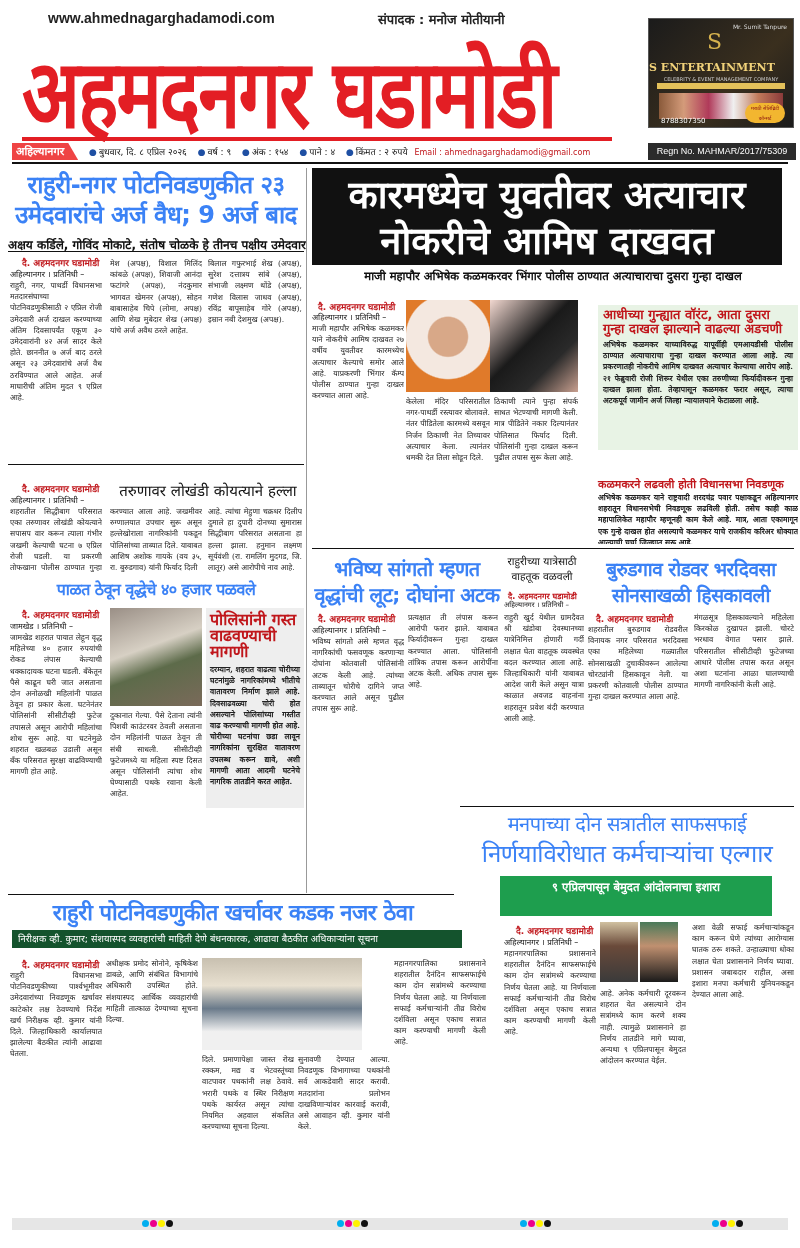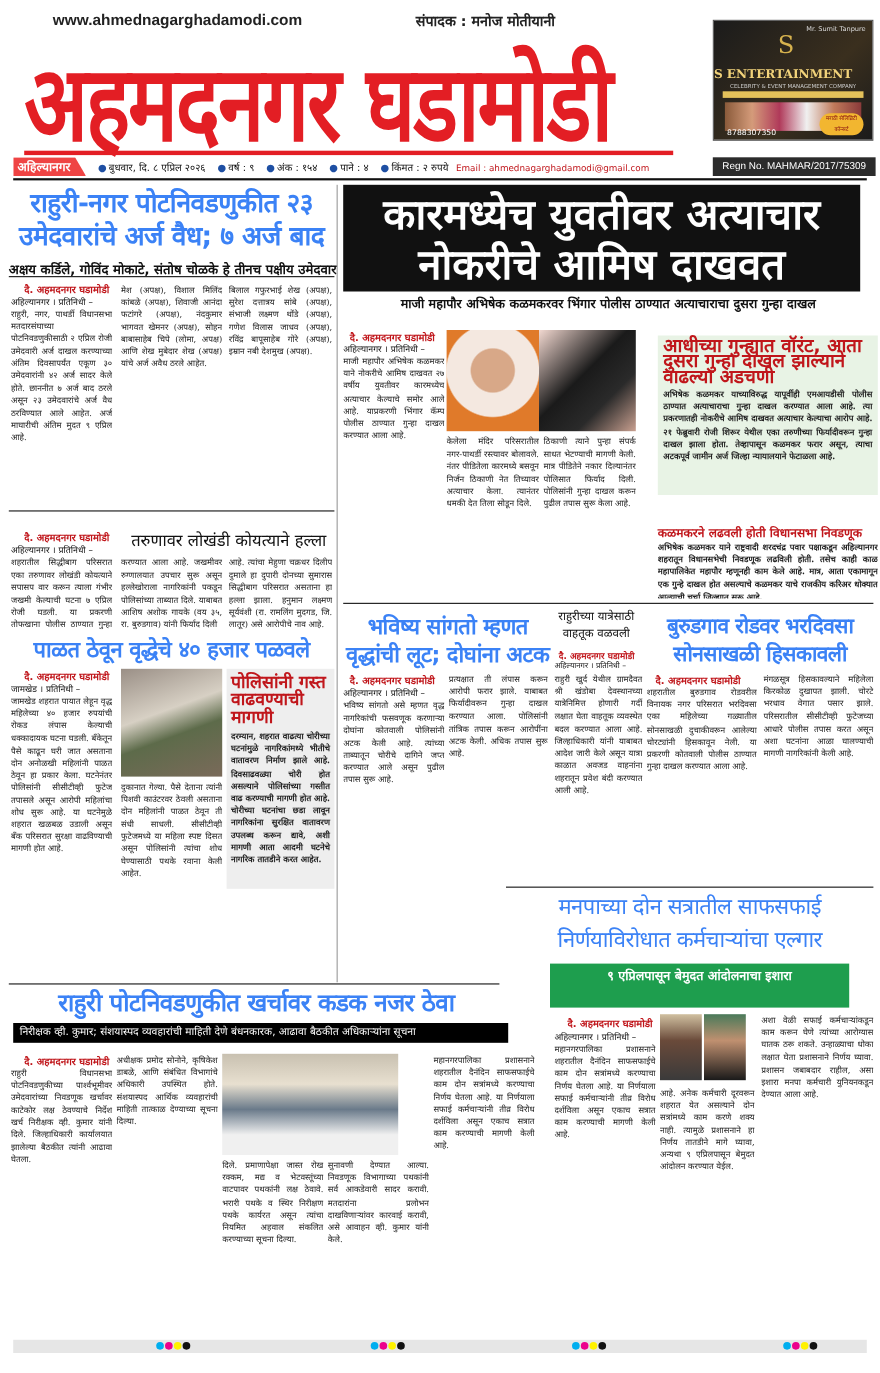--- a/index.html
+++ b/index.html
@@ -27,21 +27,21 @@
 .hl{font-weight:900;color:#3b82f6;text-align:center;white-space:nowrap;letter-spacing:-0.5px}
 .sub{text-align:center;white-space:nowrap;color:#111}
 .byline{font-size:9px;color:#c0161b;font-weight:bold}
 .dateln{font-size:8px}
 .col{font-size:7.6px;line-height:11.2px;color:#222;text-align:justify;overflow:hidden;font-family:"DejaVu Serif",serif}
 .black-box{left:312px;top:168px;width:470px;height:97px;background:#111;color:#fff;font-size:38px;line-height:46px;font-weight:900;text-align:center;padding-top:4px}
 .photo{background:#888;overflow:hidden}
 .greenbox{background:#e8f3e5}
 .graybox{background:#eeeeee}
 .green-banner{background:#1e9e4e;color:#fff;font-weight:900;text-align:center}
-.dark-strip{background:#000000;color:#fff}
+.dark-strip{background:#14532d;color:#fff}
 .footer-bar{left:12px;top:1218px;width:776px;height:12px;background:#e6e6e6}
 .cmyk{position:absolute;top:2px;display:flex;gap:1px}
 .cmyk span{width:7px;height:7px;border-radius:50%;display:inline-block}
 .vr{width:1px;background:#999}
 </style>
 </head>
 <body>
 
 <div class="abs masthead-url">www.ahmednagarghadamodi.com</div>
 <div class="abs editor">संपादक : मनोज मोतीयानी</div>
@@ -65,39 +65,39 @@
   <span class="dot">●</span><span>बुधवार, दि. ८ एप्रिल २०२६</span>
   <span class="dot">●</span><span>वर्ष : ९</span>
   <span class="dot">●</span><span>अंक : १५४</span>
   <span class="dot">●</span><span>पाने : ४</span>
   <span class="dot">●</span><span>किंमत : २ रुपये</span>
   <span class="email">Email : ahmednagarghadamodi@gmail.com</span>
 </div>
 <div class="abs rule" style="left:12px;top:162px;width:776px;height:2px"></div>
 
 <div class="abs hl" style="left:8px;top:170px;width:296px;font-size:24px;line-height:30px">राहुरी-नगर पोटनिवडणुकीत २३</div>
-<div class="abs hl" style="left:8px;top:200px;width:296px;font-size:24px;line-height:30px">उमेदवारांचे अर्ज वैध; ७ अर्ज बाद</div>
+<div class="abs hl" style="left:8px;top:200px;width:296px;font-size:24px;line-height:30px">उमेदवारांचे अर्ज वैध; 9 अर्ज बाद</div>
 <div class="abs sub" style="left:8px;top:236px;width:296px;font-size:12px;font-weight:bold">अक्षय कर्डिले, गोविंद मोकाटे, संतोष चोळके हे तीनच पक्षीय उमेदवार</div>
 <div class="abs rule" style="left:8px;top:251px;width:296px;height:1px"></div>
 <div class="abs byline" style="left:22px;top:256px">दै. अहमदनगर घडामोडी</div>
 <div class="abs dateln" style="left:10px;top:268px">अहिल्यानगर । प्रतिनिधी –</div>
 <div class="abs col" style="left:10px;top:280px;width:92px;height:180px">राहुरी, नगर, पाथर्डी विधानसभा मतदारसंघाच्या पोटनिवडणुकीसाठी २ एप्रिल रोजी उमेदवारी अर्ज दाखल करण्याच्या अंतिम दिवसापर्यंत एकूण ३० उमेदवारांनी ४२ अर्ज सादर केले होते. छाननीत ७ अर्ज बाद ठरले असून २३ उमेदवारांचे अर्ज वैध ठरविण्यात आले आहेत. अर्ज माघारीची अंतिम मुदत ९ एप्रिल आहे.</div>
 <div class="abs col" style="left:110px;top:258px;width:92px;height:202px">मेश (अपक्ष), विशाल मिलिंद कांबळे (अपक्ष), शिवाजी आनंदा फटांगरे (अपक्ष), नंदकुमार भागवत खेमनर (अपक्ष), सोहन बाबासाहेब चिपे (लोमा, अपक्ष) आणि शेख मुबेदार शेख (अपक्ष) यांचे अर्ज अवैध ठरले आहेत.</div>
 <div class="abs col" style="left:208px;top:258px;width:94px;height:202px">बिलाल गफुरभाई शेख (अपक्ष), सुरेश दत्तात्रय सांबे (अपक्ष), संभाजी लक्ष्मण थोंडे (अपक्ष), गणेश विलास जाधव (अपक्ष), रविंद्र बापूसाहेब गोरे (अपक्ष), इम्रान नबी देशमुख (अपक्ष).</div>
 
 <div class="abs rule" style="left:8px;top:464px;width:296px;height:1px"></div>
 
 <div class="abs byline" style="left:22px;top:482px">दै. अहमदनगर घडामोडी</div>
 <div class="abs dateln" style="left:10px;top:494px">अहिल्यानगर । प्रतिनिधी –</div>
 <div class="abs" style="left:112px;top:480px;width:192px;font-size:15px;text-align:center">तरुणावर लोखंडी कोयत्याने हल्ला</div>
 <div class="abs col" style="left:10px;top:506px;width:92px;height:66px">शहरातील सिद्धीबाग परिसरात एका तरुणावर लोखंडी कोयत्याने सपासप वार करून त्याला गंभीर जखमी केल्याची घटना ७ एप्रिल रोजी घडली. या प्रकरणी तोफखाना पोलीस ठाण्यात गुन्हा दाखल</div>
 <div class="abs col" style="left:110px;top:506px;width:92px;height:66px">करण्यात आला आहे. जखमीवर रुग्णालयात उपचार सुरू असून हल्लेखोराला नागरिकांनी पकडून पोलिसांच्या ताब्यात दिले. याबाबत आशिष अशोक गायके (वय ३५, रा. बुरुडगाव) यांनी फिर्याद दिली</div>
 <div class="abs col" style="left:208px;top:506px;width:94px;height:66px">आहे. त्यांचा मेहुणा चक्रधर दिलीप दुमाले हा दुपारी दोनच्या सुमारास सिद्धीबाग परिसरात असताना हा हल्ला झाला. हनुमान लक्ष्मण सूर्यवंशी (रा. रामलिंग मुदगड, जि. लातूर) असे आरोपीचे नाव आहे.</div>
 
-<div class="abs hl" style="left:8px;top:576px;width:296px;font-size:20px;line-height:28px">पाळत ठेवून वृद्धेचे ४० हजार पळवले</div>
+<div class="abs hl" style="left:8px;top:576px;width:296px;font-size:16px;line-height:28px">पाळत ठेवून वृद्धेचे ४० हजार पळवले</div>
 <div class="abs byline" style="left:22px;top:608px">दै. अहमदनगर घडामोडी</div>
 <div class="abs dateln" style="left:10px;top:620px">जामखेड । प्रतिनिधी –</div>
 <div class="abs col" style="left:10px;top:632px;width:92px;height:262px">जामखेड शहरात पायात लेहून वृद्ध महिलेच्या ४० हजार रुपयांची रोकड लंपास केल्याची धक्कादायक घटना घडली. बँकेतून पैसे काढून घरी जात असताना दोन अनोळखी महिलांनी पाळत ठेवून हा प्रकार केला. घटनेनंतर पोलिसांनी सीसीटीव्ही फुटेज तपासले असून आरोपी महिलांचा शोध सुरू आहे. या घटनेमुळे शहरात खळबळ उडाली असून बँक परिसरात सुरक्षा वाढविण्याची मागणी होत आहे.</div>
 <div class="abs photo" style="left:110px;top:608px;width:92px;height:98px;background:linear-gradient(160deg,#9a8f86,#d7d0c4 40%,#5d6b4a 60%,#7a6a5a)"></div>
 <div class="abs col" style="left:110px;top:710px;width:92px;height:184px">दुकानात गेल्या. पैसे देताना त्यांनी पिशवी काउंटरवर ठेवली असताना दोन महिलांनी पाळत ठेवून ती संधी साधली. सीसीटीव्ही फुटेजमध्ये या महिला स्पष्ट दिसत असून पोलिसांनी त्यांचा शोध घेण्यासाठी पथके रवाना केली आहेत.</div>
 <div class="abs graybox" style="left:206px;top:608px;width:98px;height:200px">
   <div style="padding:4px;font-size:16px;font-weight:bold;color:#c0161b;line-height:16px">पोलिसांनी गस्त वाढवण्याची मागणी</div>
   <div class="col" style="padding:0 4px;font-weight:bold;height:150px">दरम्यान, शहरात वाढत्या चोरीच्या घटनांमुळे नागरिकांमध्ये भीतीचे वातावरण निर्माण झाले आहे. दिवसाढवळ्या चोरी होत असल्याने पोलिसांच्या गस्तीत वाढ करण्याची मागणी होत आहे. चोरीच्या घटनांचा छडा लावून नागरिकांना सुरक्षित वातावरण उपलब्ध करून द्यावे, अशी मागणी आता आदमी घटनेचे नागरिक तातडीने करत आहेत.</div>
 </div>
 
@@ -108,21 +108,21 @@
 </div>
 <div class="abs sub" style="left:312px;top:268px;width:482px;font-size:11.5px;font-weight:bold">माजी महापौर अभिषेक कळमकरवर भिंगार पोलीस ठाण्यात अत्याचाराचा दुसरा गुन्हा दाखल</div>
 <div class="abs byline" style="left:318px;top:300px">दै. अहमदनगर घडामोडी</div>
 <div class="abs dateln" style="left:312px;top:311px">अहिल्यानगर । प्रतिनिधी –</div>
 <div class="abs col" style="left:312px;top:323px;width:92px;height:220px">माजी महापौर अभिषेक कळमकर याने नोकरीचे आमिष दाखवत २७ वर्षीय युवतीवर कारमध्येच अत्याचार केल्याचे समोर आले आहे. याप्रकरणी भिंगार कॅम्प पोलीस ठाण्यात गुन्हा दाखल करण्यात आला आहे.</div>
 <div class="abs photo" style="left:406px;top:300px;width:84px;height:92px;background:radial-gradient(circle at 50% 40%,#d8a888 0 28%,#f4e8e0 30% 60%,#e07a2a 62%)"></div>
 <div class="abs photo" style="left:490px;top:300px;width:88px;height:92px;background:linear-gradient(135deg,#f2d8d0,#1a1a1a 45%,#2a2a2a 70%,#c9a090)"></div>
 <div class="abs col" style="left:406px;top:396px;width:84px;height:146px">केलेला मंदिर परिसरातील नगर-पाथर्डी रस्त्यावर बोलावले. नंतर पीडितेला कारमध्ये बसवून निर्जन ठिकाणी नेत तिच्यावर अत्याचार केला. त्यानंतर धमकी देत तिला सोडून दिले.</div>
 <div class="abs col" style="left:494px;top:396px;width:84px;height:146px">ठिकाणी त्याने पुन्हा संपर्क साधत भेटण्याची मागणी केली. मात्र पीडितेने नकार दिल्यानंतर पोलिसात फिर्याद दिली. पोलिसांनी गुन्हा दाखल करून पुढील तपास सुरू केला आहे.</div>
 <div class="abs greenbox" style="left:598px;top:305px;width:200px;height:145px">
-  <div style="padding:3px 5px;font-size:17px;font-weight:bold;color:#c0161b;line-height:14px">आधीच्या गुन्ह्यात वॉरंट, आता दुसरा गुन्हा दाखल झाल्याने वाढल्या अडचणी</div>
+  <div style="padding:3px 5px;font-size:13px;font-weight:bold;color:#c0161b;line-height:14px">आधीच्या गुन्ह्यात वॉरंट, आता दुसरा गुन्हा दाखल झाल्याने वाढल्या अडचणी</div>
   <div class="col" style="padding:0 5px;font-weight:bold;height:110px">अभिषेक कळमकर याच्याविरुद्ध यापूर्वीही एमआयडीसी पोलीस ठाण्यात अत्याचाराचा गुन्हा दाखल करण्यात आला आहे. त्या प्रकरणातही नोकरीचे आमिष दाखवत अत्याचार केल्याचा आरोप आहे. २१ फेब्रुवारी रोजी शिरूर येथील एका तरुणीच्या फिर्यादीवरून गुन्हा दाखल झाला होता. तेव्हापासून कळमकर फरार असून, त्याचा अटकपूर्व जामीन अर्ज जिल्हा न्यायालयाने फेटाळला आहे.</div>
 </div>
 <div class="abs" style="left:598px;top:476px;width:200px;font-size:11px;font-weight:bold;color:#c0161b">कळमकरने लढवली होती विधानसभा निवडणूक</div>
 <div class="abs col" style="left:598px;top:492px;width:200px;height:52px;font-weight:bold">अभिषेक कळमकर याने राष्ट्रवादी शरदचंद्र पवार पक्षाकडून अहिल्यानगर शहरातून विधानसभेची निवडणूक लढविली होती. तसेच काही काळ महापालिकेत महापौर म्हणूनही काम केले आहे. मात्र, आता एकामागून एक गुन्हे दाखल होत असल्याचे कळमकर याचे राजकीय करिअर धोक्यात आल्याची चर्चा जिल्ह्यात सुरू आहे.</div>
 <div class="abs rule" style="left:312px;top:548px;width:482px;height:1px"></div>
 
 <div class="abs hl" style="left:312px;top:556px;width:190px;font-size:20px;line-height:26px">भविष्य सांगतो म्हणत</div>
 <div class="abs hl" style="left:312px;top:582px;width:190px;font-size:20px;line-height:26px">वृद्धांची लूट; दोघांना अटक</div>
 <div class="abs byline" style="left:318px;top:612px">दै. अहमदनगर घडामोडी</div>
 <div class="abs dateln" style="left:312px;top:624px">अहिल्यानगर । प्रतिनिधी –</div>
@@ -135,21 +135,21 @@
 <div class="abs col" style="left:504px;top:612px;width:80px;height:184px">राहुरी खुर्द येथील ग्रामदैवत श्री खंडोबा देवस्थानच्या यात्रेनिमित्त होणारी गर्दी लक्षात घेता वाहतूक व्यवस्थेत बदल करण्यात आला आहे. जिल्हाधिकारी यांनी याबाबत आदेश जारी केले असून यात्रा काळात अवजड वाहनांना शहरातून प्रवेश बंदी करण्यात आली आहे.</div>
 
 <div class="abs hl" style="left:588px;top:556px;width:206px;font-size:19px;line-height:26px">बुरुडगाव रोडवर भरदिवसा</div>
 <div class="abs hl" style="left:588px;top:582px;width:206px;font-size:19px;line-height:26px">सोनसाखळी हिसकावली</div>
 <div class="abs byline" style="left:596px;top:612px">दै. अहमदनगर घडामोडी</div>
 <div class="abs col" style="left:588px;top:624px;width:100px;height:172px">शहरातील बुरुडगाव रोडवरील विनायक नगर परिसरात भरदिवसा एका महिलेच्या गळ्यातील सोनसाखळी दुचाकीवरून आलेल्या चोरट्यांनी हिसकावून नेली. या प्रकरणी कोतवाली पोलीस ठाण्यात गुन्हा दाखल करण्यात आला आहे.</div>
 <div class="abs col" style="left:694px;top:612px;width:100px;height:184px">मंगळसूत्र हिसकावल्याने महिलेला किरकोळ दुखापत झाली. चोरटे भरधाव वेगात पसार झाले. परिसरातील सीसीटीव्ही फुटेजच्या आधारे पोलीस तपास करत असून अशा घटनांना आळा घालण्याची मागणी नागरिकांनी केली आहे.</div>
 <div class="abs rule" style="left:460px;top:806px;width:334px;height:1px"></div>
 
 <div class="abs hl" style="left:460px;top:810px;width:334px;font-size:20px;line-height:28px;font-weight:normal">मनपाच्या दोन सत्रातील साफसफाई</div>
-<div class="abs hl" style="left:460px;top:840px;width:334px;font-size:20px;line-height:28px;font-weight:normal">निर्णयाविरोधात कर्मचाऱ्यांचा एल्गार</div>
+<div class="abs hl" style="left:460px;top:840px;width:334px;font-size:24px;line-height:28px;font-weight:normal">निर्णयाविरोधात कर्मचाऱ्यांचा एल्गार</div>
 <div class="abs green-banner" style="left:500px;top:876px;width:272px;height:40px;font-size:11.5px;line-height:18px;padding-top:2px">
   <div>९ एप्रिलपासून बेमुदत आंदोलनाचा इशारा</div>
 </div>
 <div class="abs byline" style="left:516px;top:924px">दै. अहमदनगर घडामोडी</div>
 <div class="abs dateln" style="left:504px;top:936px">अहिल्यानगर । प्रतिनिधी –</div>
 <div class="abs col" style="left:504px;top:948px;width:92px;height:262px">महानगरपालिका प्रशासनाने शहरातील दैनंदिन साफसफाईचे काम दोन सत्रांमध्ये करण्याचा निर्णय घेतला आहे. या निर्णयाला सफाई कर्मचाऱ्यांनी तीव्र विरोध दर्शविला असून एकाच सत्रात काम करण्याची मागणी केली आहे.</div>
 <div class="abs photo" style="left:600px;top:922px;width:38px;height:60px;background:linear-gradient(#d0c0a0,#6a4a3a 40%,#3a3a3a)"></div>
 <div class="abs photo" style="left:640px;top:922px;width:38px;height:60px;background:linear-gradient(#4a7a5a,#c09070 40%,#1a1a1a)"></div>
 <div class="abs col" style="left:600px;top:988px;width:86px;height:222px">आहे. अनेक कर्मचारी दूरवरून शहरात येत असल्याने दोन सत्रांमध्ये काम करणे शक्य नाही. त्यामुळे प्रशासनाने हा निर्णय तातडीने मागे घ्यावा, अन्यथा ९ एप्रिलपासून बेमुदत आंदोलन करण्यात येईल.</div>
 <div class="abs col" style="left:692px;top:922px;width:102px;height:288px">अशा वेळी सफाई कर्मचाऱ्यांकडून काम करून घेणे त्यांच्या आरोग्यास घातक ठरू शकते. उन्हाळ्याचा धोका लक्षात घेता प्रशासनाने निर्णय घ्यावा. प्रशासन जबाबदार राहील, असा इशारा मनपा कर्मचारी युनियनकडून देण्यात आला आहे.</div>

